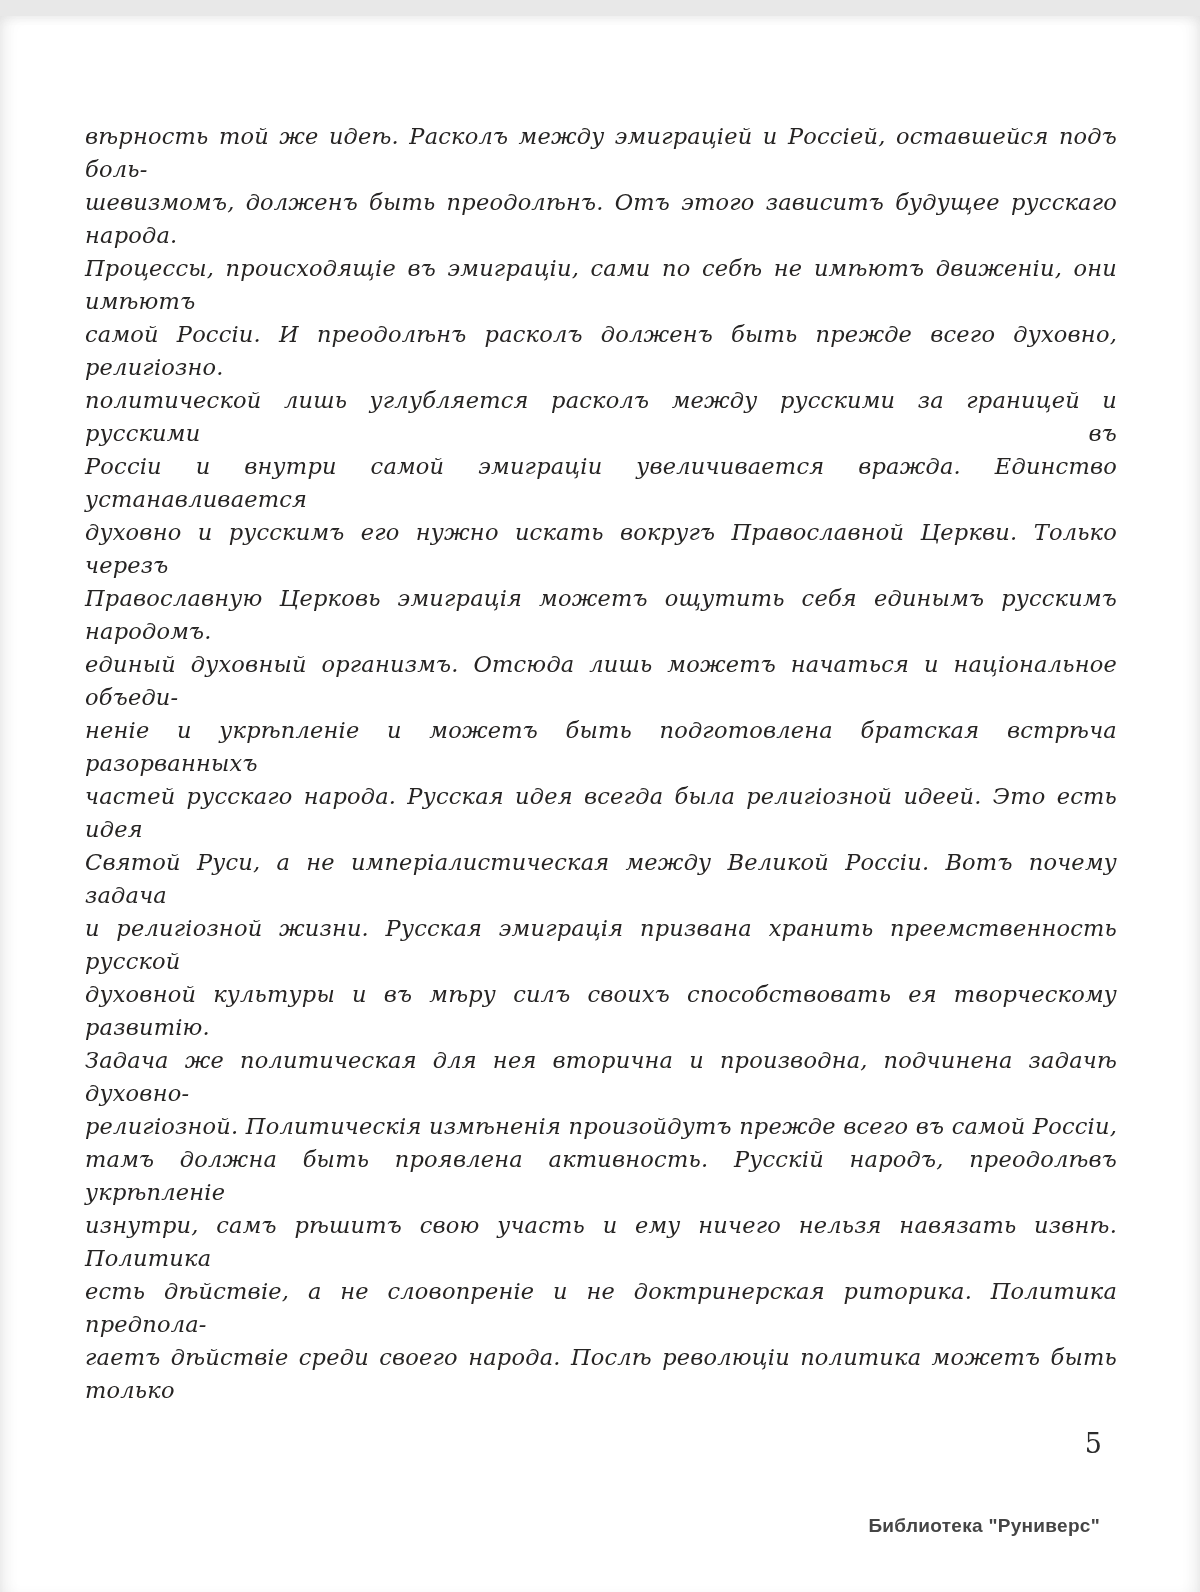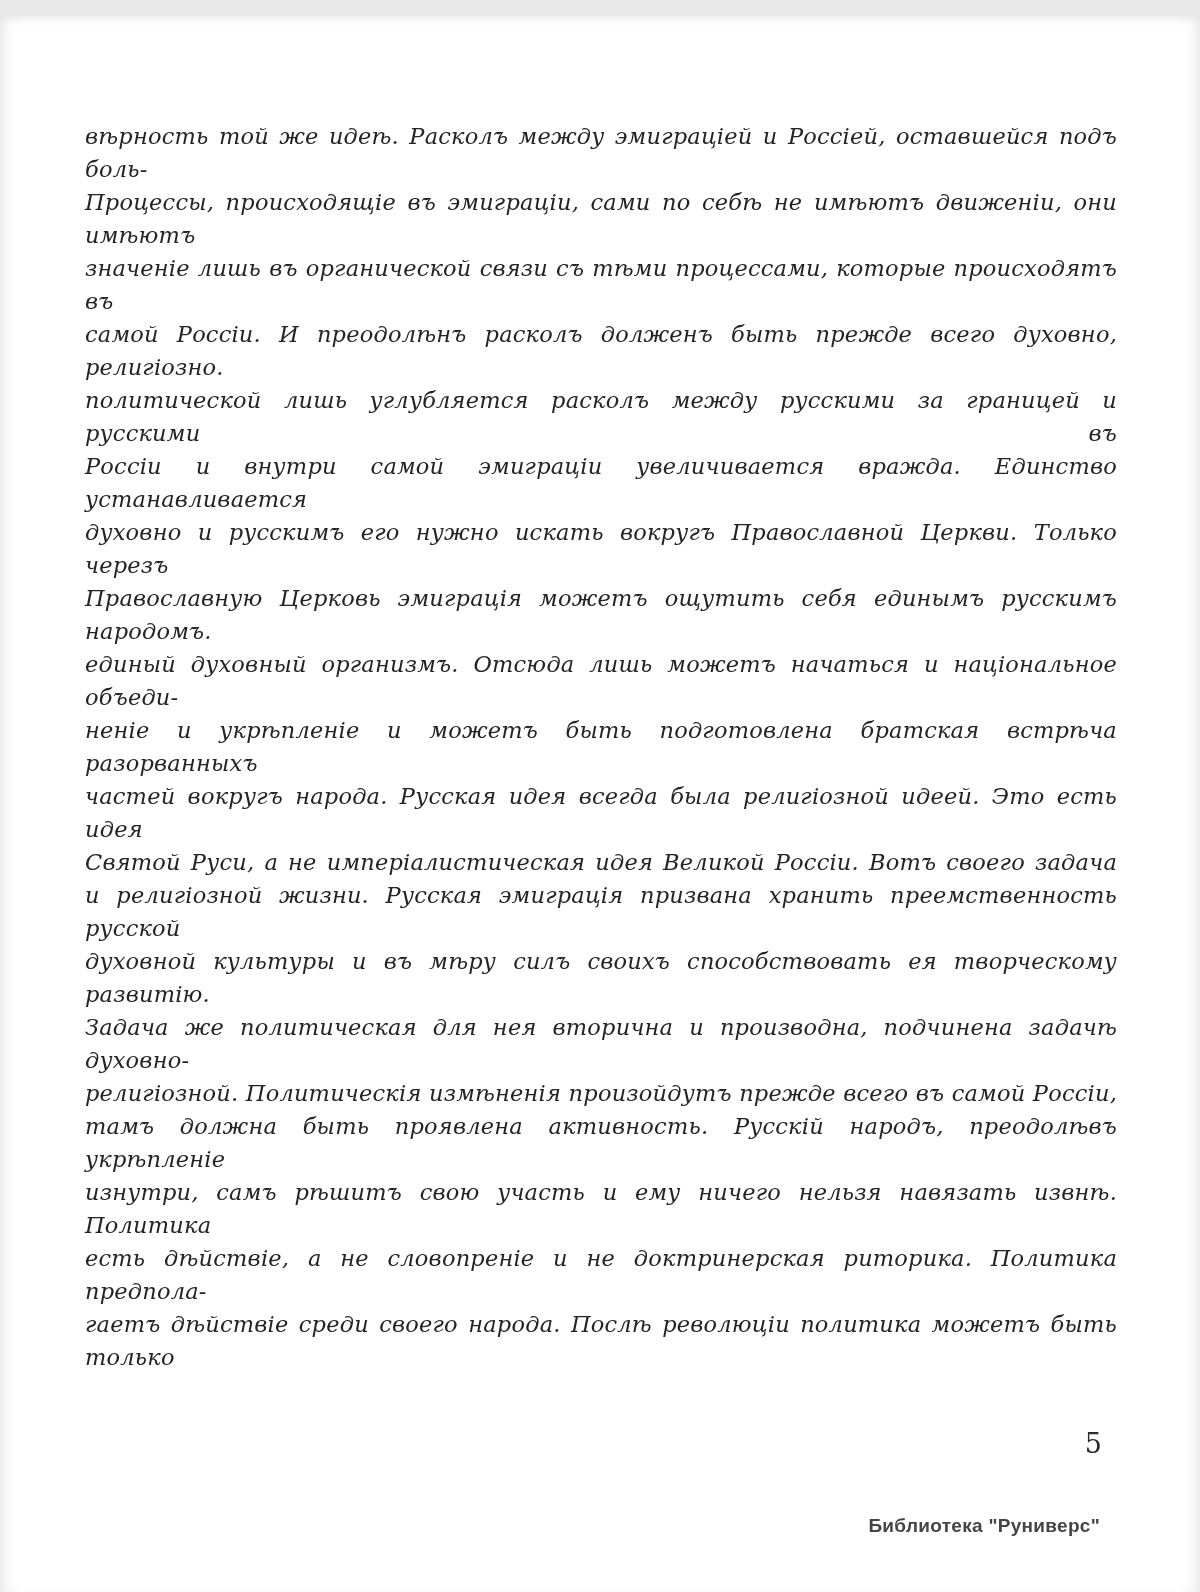--- a/index.html
+++ b/index.html
@@ -58,31 +58,31 @@
     text-shadow: 0 1px 0 rgba(255,255,255,0.8);
     letter-spacing: 0.3px;
   }
 </style>
 </head>
 <body>
 
 <div class="page">
   <div class="text-block">
       <div class="text-line">вѣрность той же идеѣ. Расколъ между эмиграціей и Россіей, оставшейся подъ боль-</div>
+      <div class="text-line">шевизмомъ, долженъ быть преодолѣнъ. Отъ этого зависитъ будущее русскаго народа.</div>
       <div class="text-line">Процессы, происходящіе въ эмиграціи, сами по себѣ не имѣютъ движеніи, они имѣютъ</div>
-      <div class="text-line">значеніе лишь въ органической связи съ тѣми процессами, которые происходятъ въ</div>
       <div class="text-line">самой Россіи. И преодолѣнъ расколъ долженъ быть прежде всего духовно, религіозно.</div>
       <div class="text-line">политической лишь углубляется расколъ между русскими за границей и русскими въ</div>
       <div class="text-line">Россіи и внутри самой эмиграціи увеличивается вражда. Единство устанавливается</div>
       <div class="text-line">духовно и русскимъ его нужно искать вокругъ Православной Церкви. Только черезъ</div>
       <div class="text-line">Православную Церковь эмиграція можетъ ощутить себя единымъ русскимъ народомъ.</div>
       <div class="text-line">единый духовный организмъ. Отсюда лишь можетъ начаться и національное объеди-</div>
       <div class="text-line">неніе и укрѣпленіе и можетъ быть подготовлена братская встрѣча разорванныхъ</div>
-      <div class="text-line">частей вокругъ народа. Русская идея всегда была религіозной идеей. Это есть идея</div>
-      <div class="text-line">Святой Руси, а не имперіалистическая идея Великой Россіи. Вотъ своего задача</div>
+      <div class="text-line">частей русскаго народа. Русская идея всегда была религіозной идеей. Это есть идея</div>
+      <div class="text-line">Святой Руси, а не имперіалистическая между Великой Россіи. Вотъ почему задача</div>
       <div class="text-line">и религіозной жизни. Русская эмиграція призвана хранить преемственность русской</div>
       <div class="text-line">духовной культуры и въ мѣру силъ своихъ способствовать ея творческому развитію.</div>
       <div class="text-line">Задача же политическая для нея вторична и производна, подчинена задачѣ духовно-</div>
       <div class="text-line">религіозной. Политическія измѣненія произойдутъ прежде всего въ самой Россіи,</div>
       <div class="text-line">тамъ должна быть проявлена активность. Русскій народъ, преодолѣвъ укрѣпленіе</div>
       <div class="text-line">изнутри, самъ рѣшитъ свою участь и ему ничего нельзя навязать извнѣ. Политика</div>
       <div class="text-line">есть дѣйствіе, а не словопреніе и не доктринерская риторика. Политика предпола-</div>
       <div class="text-line">гаетъ дѣйствіе среди своего народа. Послѣ революціи политика можетъ быть только</div>
     </div>
 

